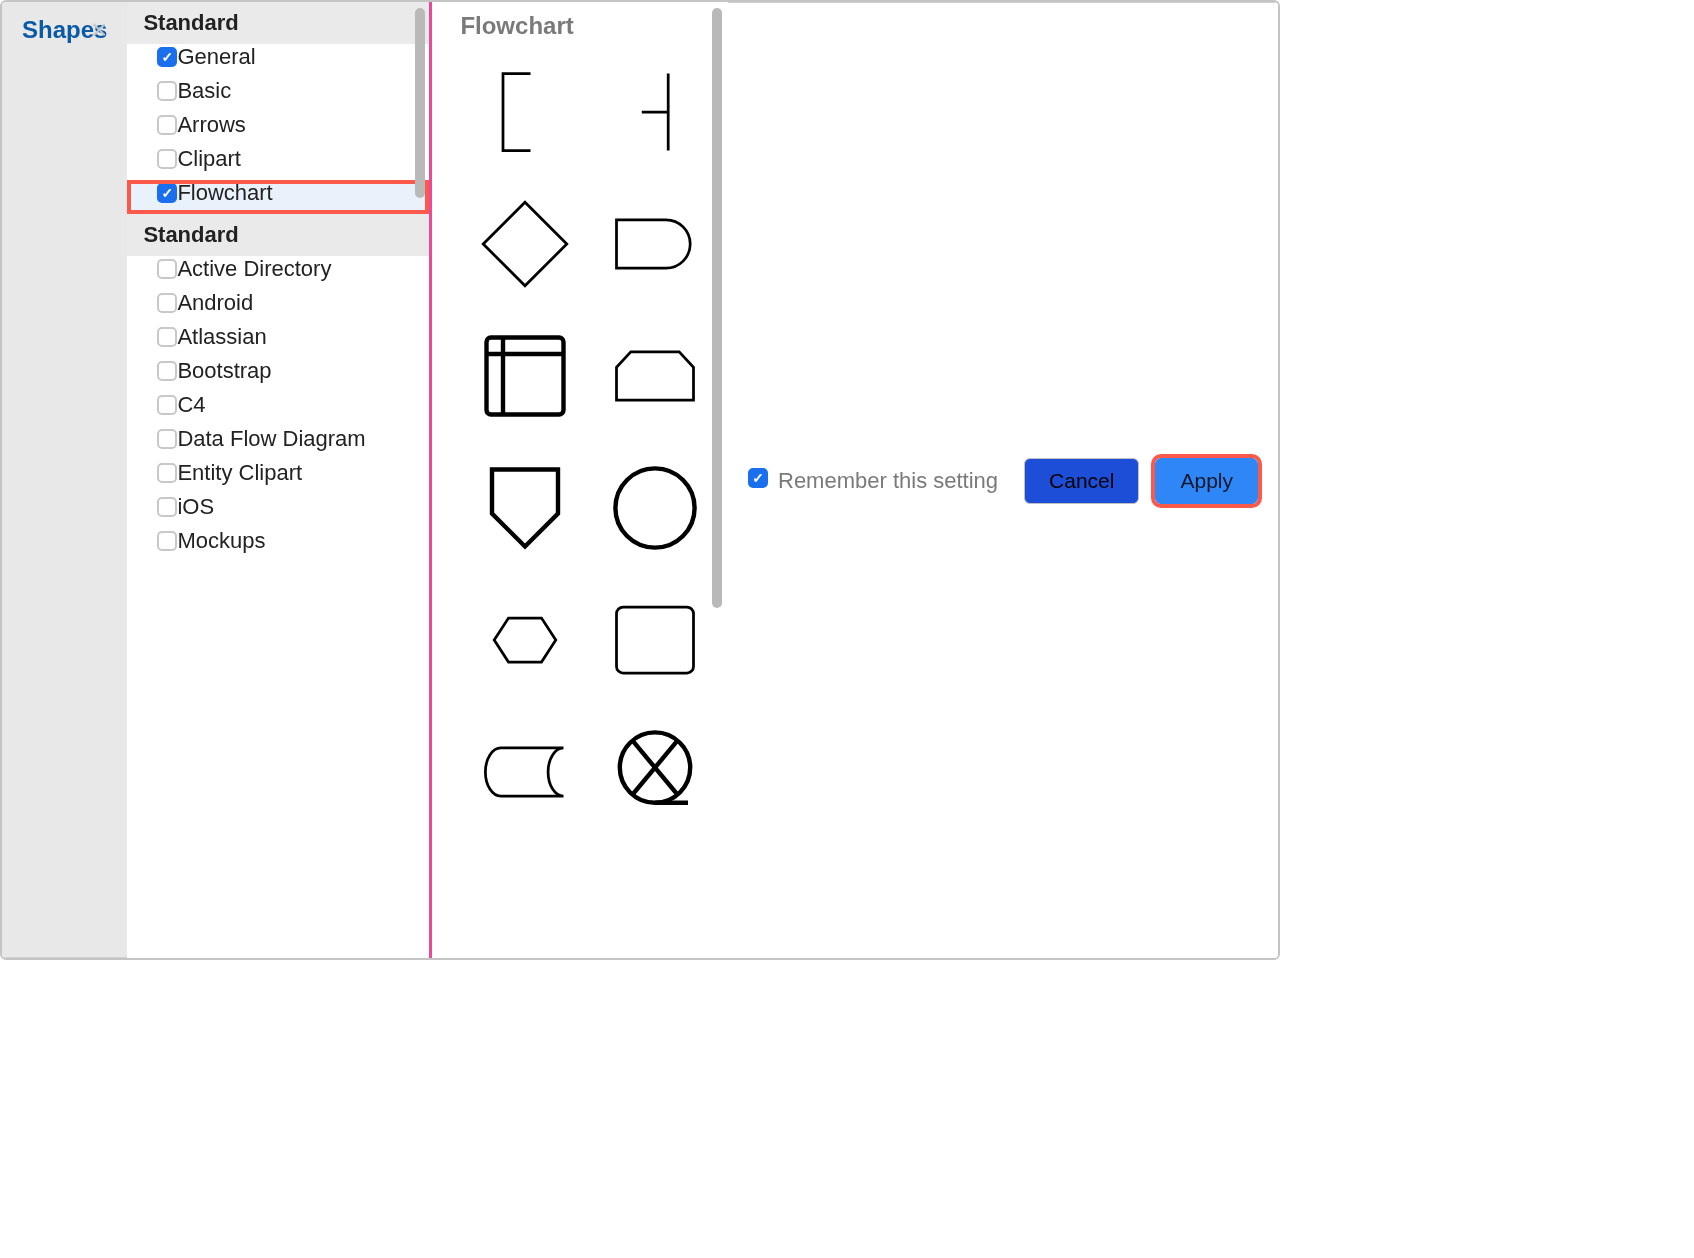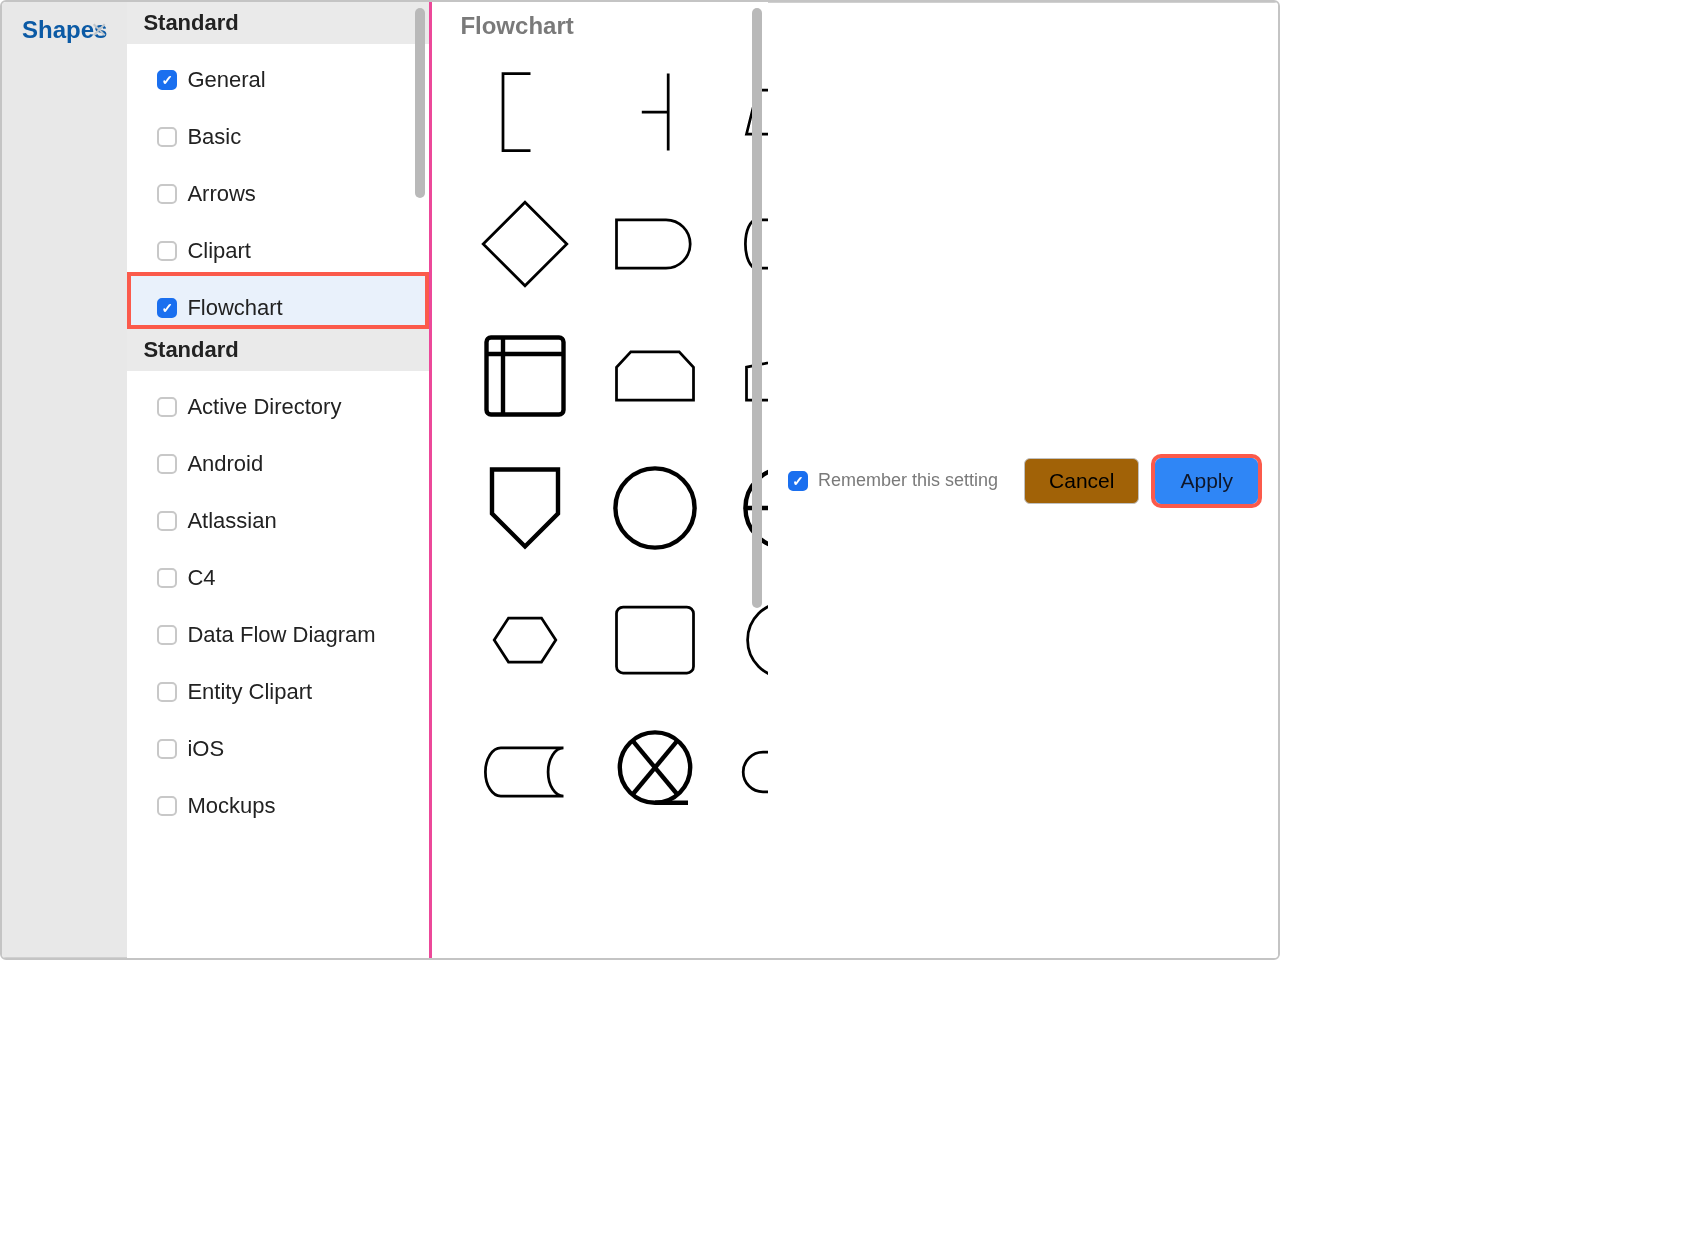--- a/index.html
+++ b/index.html
@@ -63,22 +63,21 @@
   }
   .cat-header {
     background: #eaeaea;
     font-size: 22px;
     font-weight: 700;
     padding: 8px 16px;
   }
   .cat-item {
     display: flex;
     align-items: center;
-    gap: 10px;
-    padding: 23px 18px 8px 30px;
+    padding: 0 18px 8px 30px;
     font-size: 22px;
     cursor: pointer;
   }
   .cat-item.highlight {
     background: #e9f1fb;
     outline: 4px solid #fb5a4b;
     outline-offset: -4px;
   }
   .chk {
     width: 20px; height: 20px;
@@ -137,32 +136,31 @@
     border-top: 1px solid #d0d0d0;
     padding: 14px 20px;
     display: flex;
     align-items: center;
     justify-content: flex-end;
     gap: 16px;
     background: #fff;
   }
   .remember {
     display: flex;
-    align-items: center;
     gap: 10px;
-    font-size: 18px;
+    font-size: 22px;
     color: #7a7a7a;
     margin-right: 10px;
   }
   .btn {
     font-size: 21px;
     padding: 10px 24px;
     border-radius: 6px;
     border: 1px solid #c0c0c0;
-    background: #a16207;
+    background: #1d4ed8;
     cursor: pointer;
   }
   .btn-primary {
     background: #2f86f6;
     border-color: #2f86f6;
     color: #0f172a;
     outline: 4px solid #fb5a4b;
     outline-offset: 0;
   }
 </style>
@@ -206,20 +204,24 @@
             <span class="chk"></span>
             <span>Active Directory</span>
           </div>
           <div class="cat-item">
             <span class="chk"></span>
             <span>Android</span>
           </div>
           <div class="cat-item">
             <span class="chk"></span>
             <span>Atlassian</span>
+          </div>
+          <div class="cat-item">
+            <span class="chk"></span>
+            <span>Bootstrap</span>
           </div>
           <div class="cat-item">
             <span class="chk"></span>
             <span>C4</span>
           </div>
           <div class="cat-item">
             <span class="chk"></span>
             <span>Data Flow Diagram</span>
           </div>
           <div class="cat-item">

